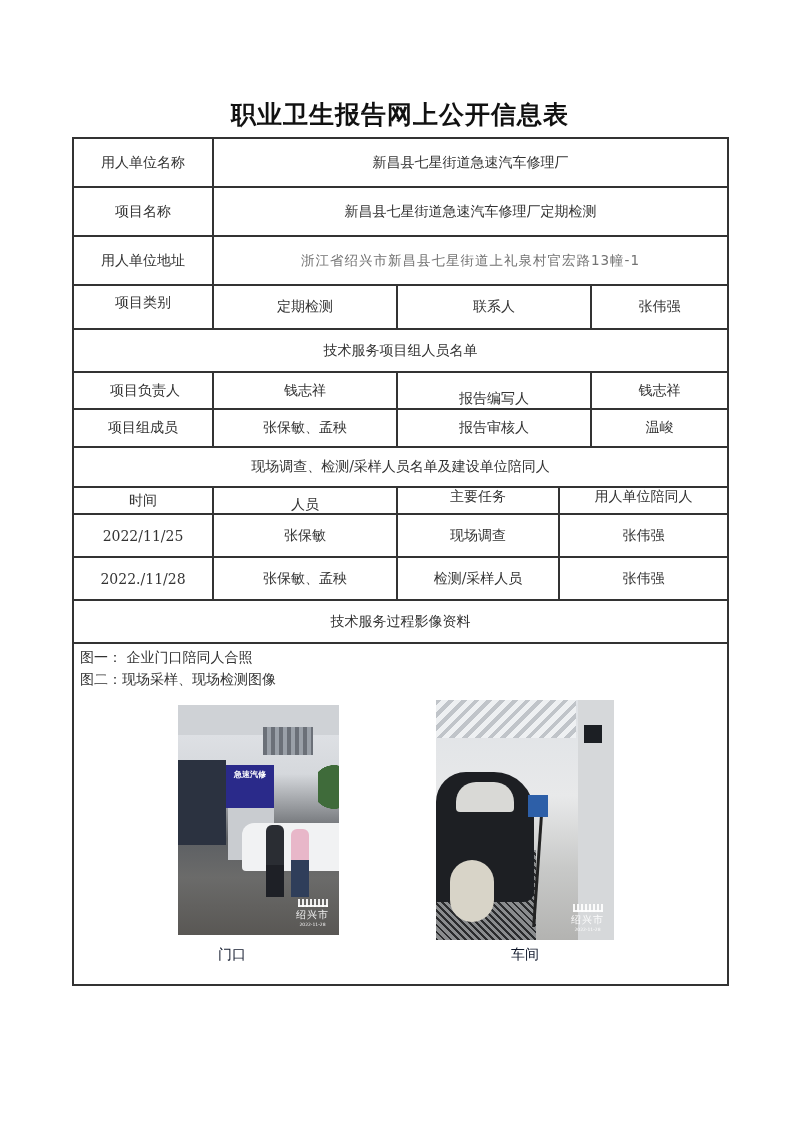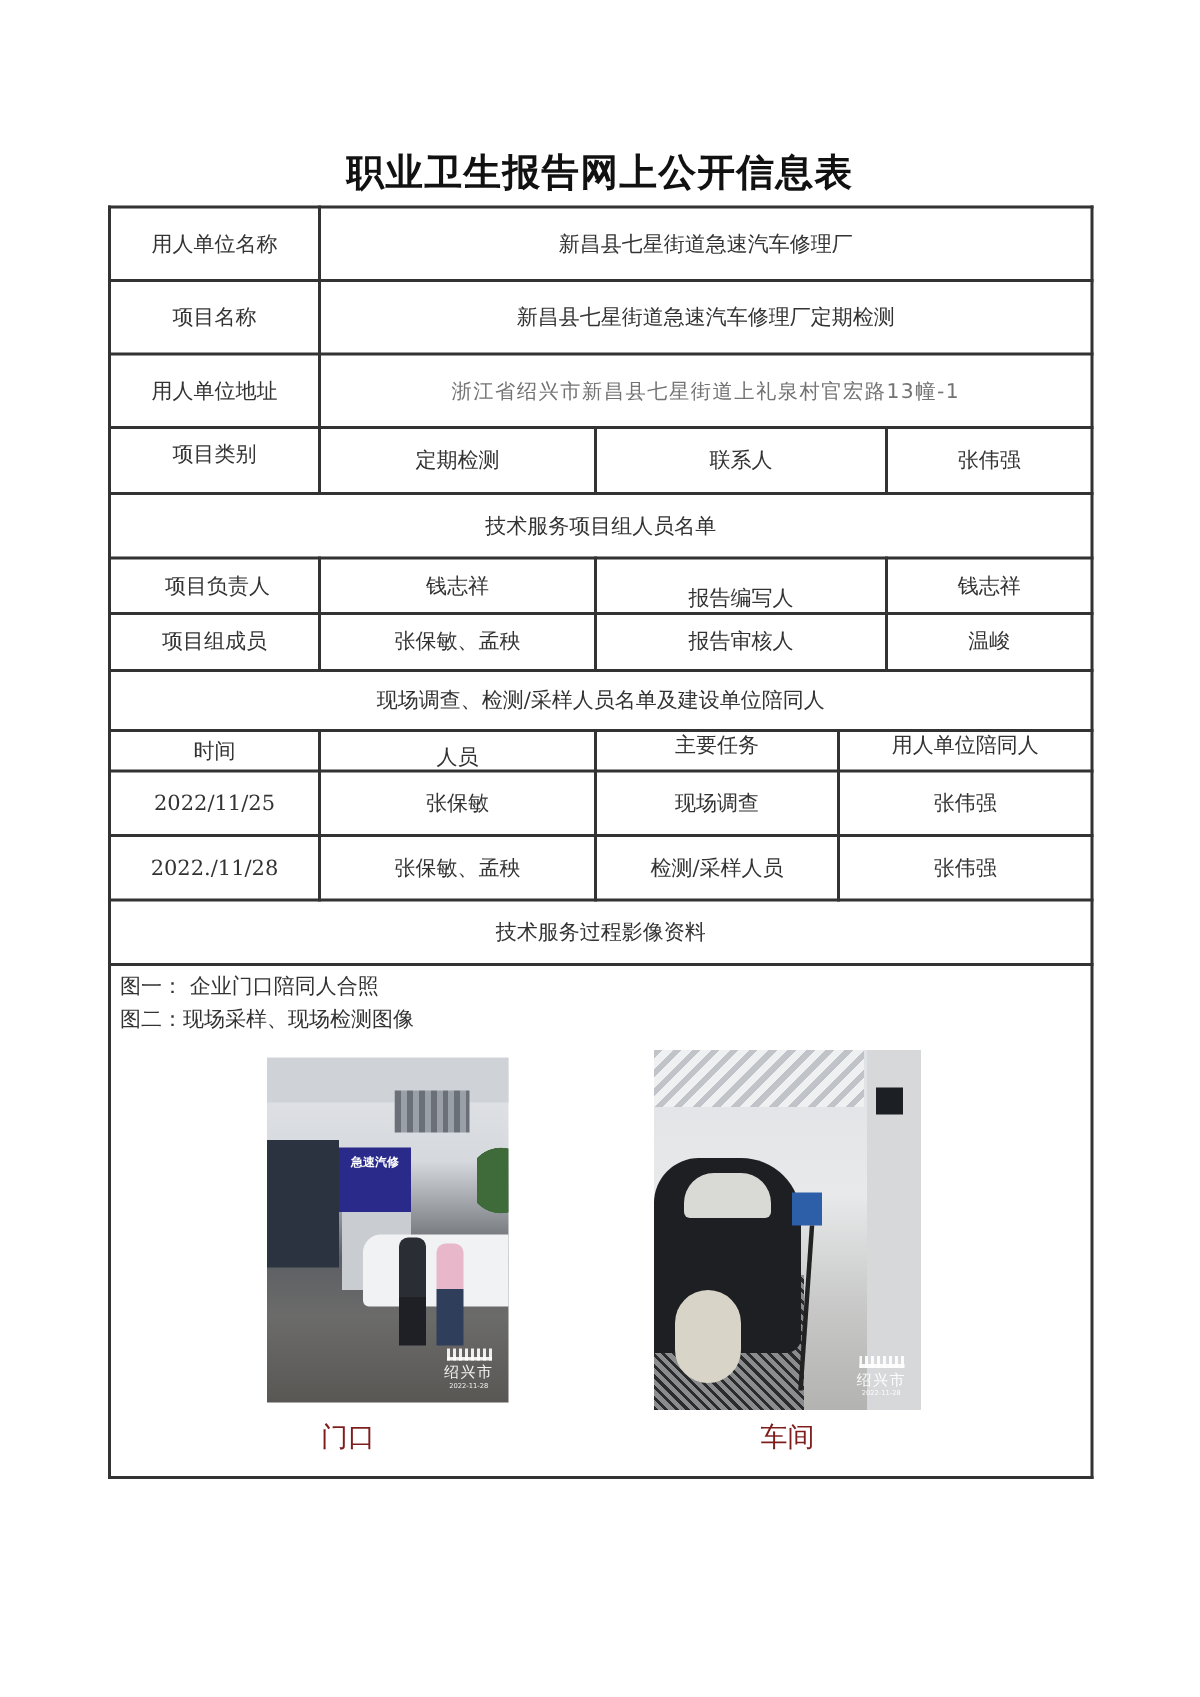--- a/index.html
+++ b/index.html
@@ -20,21 +20,21 @@
       position: absolute; display: flex; align-items: center; justify-content: center;
       font-size: 14px; color: #333; text-align: center; white-space: nowrap;
     }
     .sans { font-family: "DejaVu Sans", "Liberation Sans", sans-serif; color: #737373; letter-spacing: 1px; font-size: 13.5px; }
 
     .fig-label {
       position: absolute; left: 80px; font-size: 14px; color: #333; white-space: nowrap;
     }
 
     .photo { position: absolute; overflow: hidden; }
-    .caption { position: absolute; font-size: 18px; color: #7f1d1d; text-align: center; }
+    .caption { position: absolute; font-size: 14px; color: #0f172a; text-align: center; }
     .wm {
       position: absolute; right: 10px; bottom: 8px; color: rgba(255,255,255,0.92);
       font-family: "DejaVu Sans", "Liberation Sans", sans-serif; text-align: center;
     }
     .wm .city { font-size: 10px; letter-spacing: 1px; }
     .wm .date { font-size: 4.5px; }
     .wm .sky { width: 30px; height: 8px; margin: 0 auto 1px; background:
       linear-gradient(to top, rgba(255,255,255,0.9) 0 30%, transparent 30%),
       repeating-linear-gradient(90deg, rgba(255,255,255,0.9) 0 2px, transparent 2px 4px); }
   </style>

